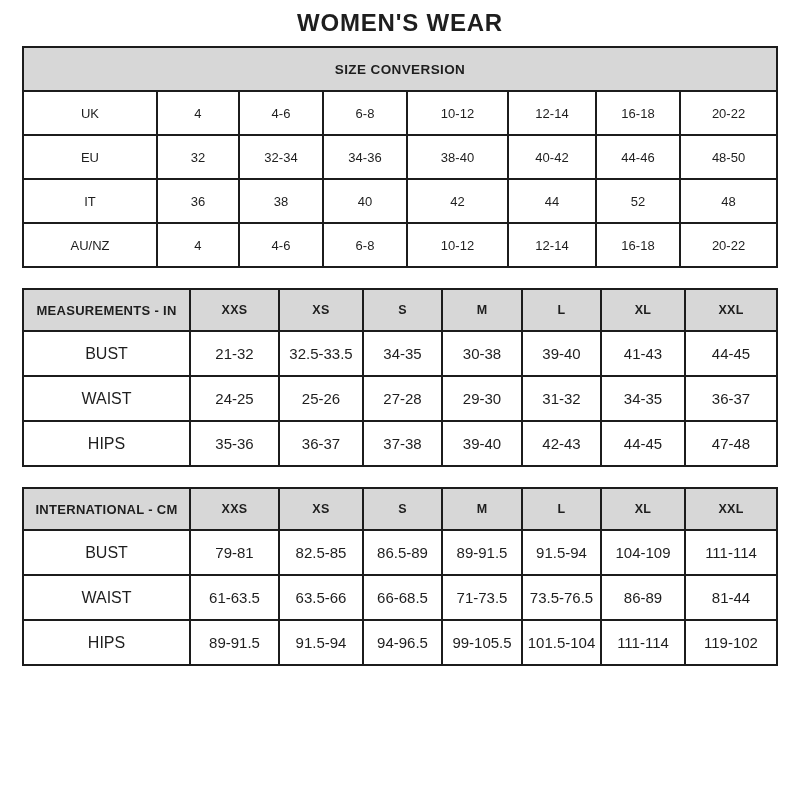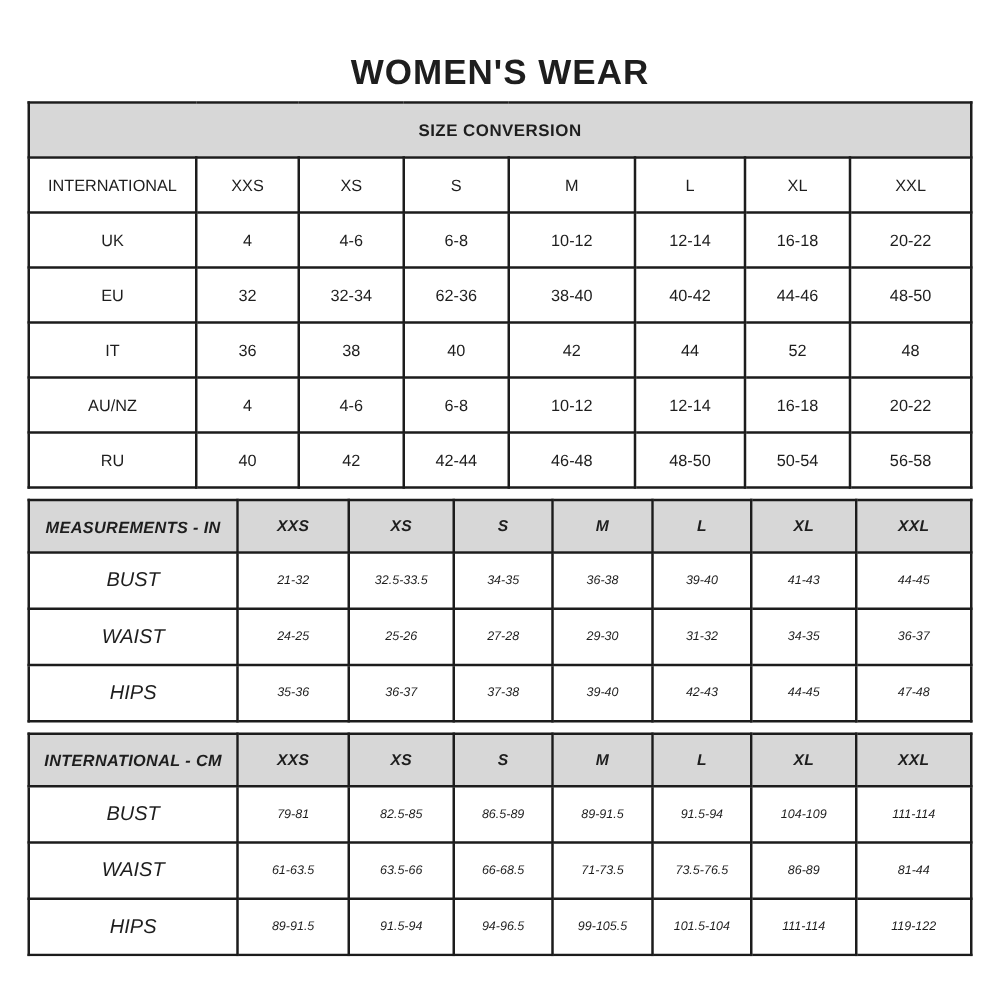--- a/index.html
+++ b/index.html
@@ -4,35 +4,34 @@
 <style>
   * { box-sizing: border-box; margin: 0; padding: 0; }
   html, body { width: 800px; background: #ffffff; }
   body {
     font-family: "Liberation Sans", sans-serif;
     color: #1e1e1e;
     padding-top: 12px;
   }
   .page-title {
     text-align: center;
-    font-size: 28px;
+    font-size: 24px;
     font-weight: 700;
     letter-spacing: 0.8px;
     line-height: 22px;
-    margin-top: 35px;
   }
   table {
     border-collapse: collapse;
     table-layout: fixed;
     width: 754px;
     margin: 0 auto;
     padding-left: 30px;
   }
   table.first { margin-top: 12px; }
-  table.stacked { margin-top: 8px; font-style: italic; }
+  table.stacked { margin-top: 20px; }
   td {
     border: 2px solid #1c1c1c;
     text-align: center;
     vertical-align: middle;
     overflow: hidden;
     white-space: nowrap;
   }
   
   .sc td { height: 44px; font-size: 13px; }
   .sc .band {
@@ -43,21 +42,21 @@
   }
   
   .mt td.head {
     background: #d7d7d7;
     font-weight: 700;
     height: 42px;
     font-size: 12.5px;
     letter-spacing: 0.3px;
   }
   .mt td.head.tbl-label { font-size: 13px; }
-  .mt td.val { height: 45px; font-size: 10px; }
+  .mt td.val { height: 45px; font-size: 15px; }
   .mt td.rlab { height: 45px; font-size: 16px; }
 </style>
 </head>
 <body>
 
 <div class="page-title">WOMEN'S WEAR</div>
 
 <table class="sc first">
   <colgroup>
     <col style="width:134px">
@@ -65,46 +64,36 @@
       <col style="width:84px">
       <col style="width:84px">
     <col style="width:101px">
       <col style="width:88px">
       <col style="width:84px">
       <col style="width:97px">
   </colgroup>
   <tbody>
     <tr>
       <td class="band" colspan="8">SIZE CONVERSION</td>
-    </tr>
-    <tr>
-      <td>INTERNATIONAL</td>
-      <td>XXS</td>
-      <td>XS</td>
-      <td>S</td>
-      <td>M</td>
-      <td>L</td>
-      <td>XL</td>
-      <td>XXL</td>
     </tr>
     <tr>
       <td>UK</td>
       <td>4</td>
       <td>4-6</td>
       <td>6-8</td>
       <td>10-12</td>
       <td>12-14</td>
       <td>16-18</td>
       <td>20-22</td>
     </tr>
     <tr>
       <td>EU</td>
       <td>32</td>
       <td>32-34</td>
-      <td>62-36</td>
+      <td>34-36</td>
       <td>38-40</td>
       <td>40-42</td>
       <td>44-46</td>
       <td>48-50</td>
     </tr>
     <tr>
       <td>IT</td>
       <td>36</td>
       <td>38</td>
       <td>40</td>
@@ -116,30 +105,20 @@
     <tr>
       <td>AU/NZ</td>
       <td>4</td>
       <td>4-6</td>
       <td>6-8</td>
       <td>10-12</td>
       <td>12-14</td>
       <td>16-18</td>
       <td>20-22</td>
     </tr>
-    <tr>
-      <td>RU</td>
-      <td>40</td>
-      <td>42</td>
-      <td>42-44</td>
-      <td>46-48</td>
-      <td>48-50</td>
-      <td>50-54</td>
-      <td>56-58</td>
-    </tr>
   </tbody>
 </table>
 
 <table class="mt stacked">
   <colgroup>
     <col style="width:167px">
       <col style="width:89px">
       <col style="width:84px">
       <col style="width:79px">
     <col style="width:80px">
@@ -156,21 +135,21 @@
       <td class="head">M</td>
       <td class="head">L</td>
       <td class="head">XL</td>
       <td class="head">XXL</td>
     </tr>
     <tr>
       <td class="rlab">BUST</td>
       <td class="val">21-32</td>
       <td class="val">32.5-33.5</td>
       <td class="val">34-35</td>
-      <td class="val">36-38</td>
+      <td class="val">30-38</td>
       <td class="val">39-40</td>
       <td class="val">41-43</td>
       <td class="val">44-45</td>
     </tr>
     <tr>
       <td class="rlab">WAIST</td>
       <td class="val">24-25</td>
       <td class="val">25-26</td>
       <td class="val">27-28</td>
       <td class="val">29-30</td>
@@ -234,16 +213,16 @@
       <td class="val">81-44</td>
     </tr>
     <tr>
       <td class="rlab">HIPS</td>
       <td class="val">89-91.5</td>
       <td class="val">91.5-94</td>
       <td class="val">94-96.5</td>
       <td class="val">99-105.5</td>
       <td class="val">101.5-104</td>
       <td class="val">111-114</td>
-      <td class="val">119-122</td>
+      <td class="val">119-102</td>
     </tr>
   </tbody>
 </table>
 
 </body></html>

